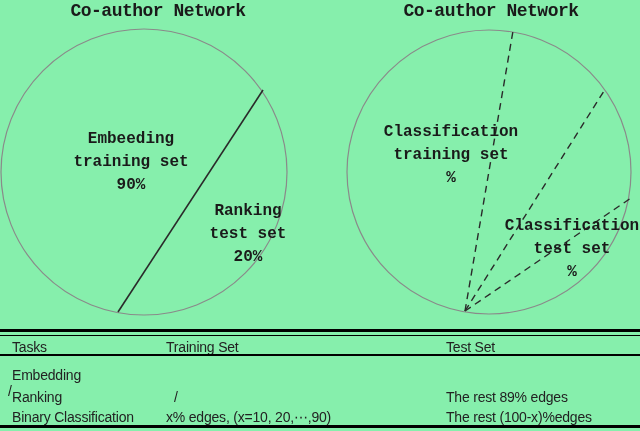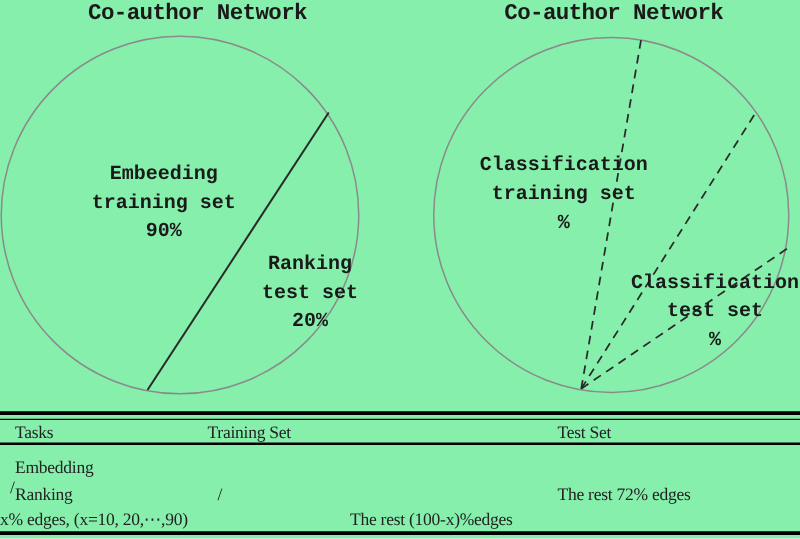--- a/index.html
+++ b/index.html
@@ -17,21 +17,21 @@
     position:absolute; transform:translateX(-50%);
     text-align:center; font-size:16px; font-weight:700; line-height:23px;
     white-space:nowrap;
     margin-left:24px;
   }
   .plabel span { display:block; }
   
   .rule { position:absolute; left:0; width:640px; background:#000; }
   .trow {
     position:absolute; left:0; width:640px; display:flex;
-    font-family:Liberation Serif, serif;
+    font-family:Liberation Sans, sans-serif;
     font-size:14px; line-height:16px; color:#222; letter-spacing:-0.2px;
     white-space:nowrap;
   }
   .c1 { width:166px; padding-left:12px; box-sizing:border-box; }
   .c2 { width:280px; }
   .c3 { flex:1; }
   .indent { text-indent:8px; }
 </style>
 </head>
 <body>
@@ -87,24 +87,25 @@
     <div class="rule" style="top:354px; height:2px;"></div>
 
     <div class="trow" style="top:367px;flex-direction:column;">
       <div class="c1">Embedding</div>
       <div class="c3 indent">/</div>
     </div>
 
     <div class="trow" style="top:389px;">
       <div class="c1">Ranking</div>
       <div class="c2 indent">/</div>
-      <div class="c3">The rest 72% edges</div>
+      <div class="c3">The rest 89% edges</div>
     </div>
 
     <div class="trow" style="top:409px;">
+      <div class="c1">Binary Classification</div>
       <div class="c2">x% edges, (x=10, 20,⋯,90)</div>
       <div class="c3">The rest (100-x)%edges</div>
     </div>
 
     <div class="rule" style="top:425px; height:3px;"></div>
   </div>
 
 </div>
 
 </body></html>

